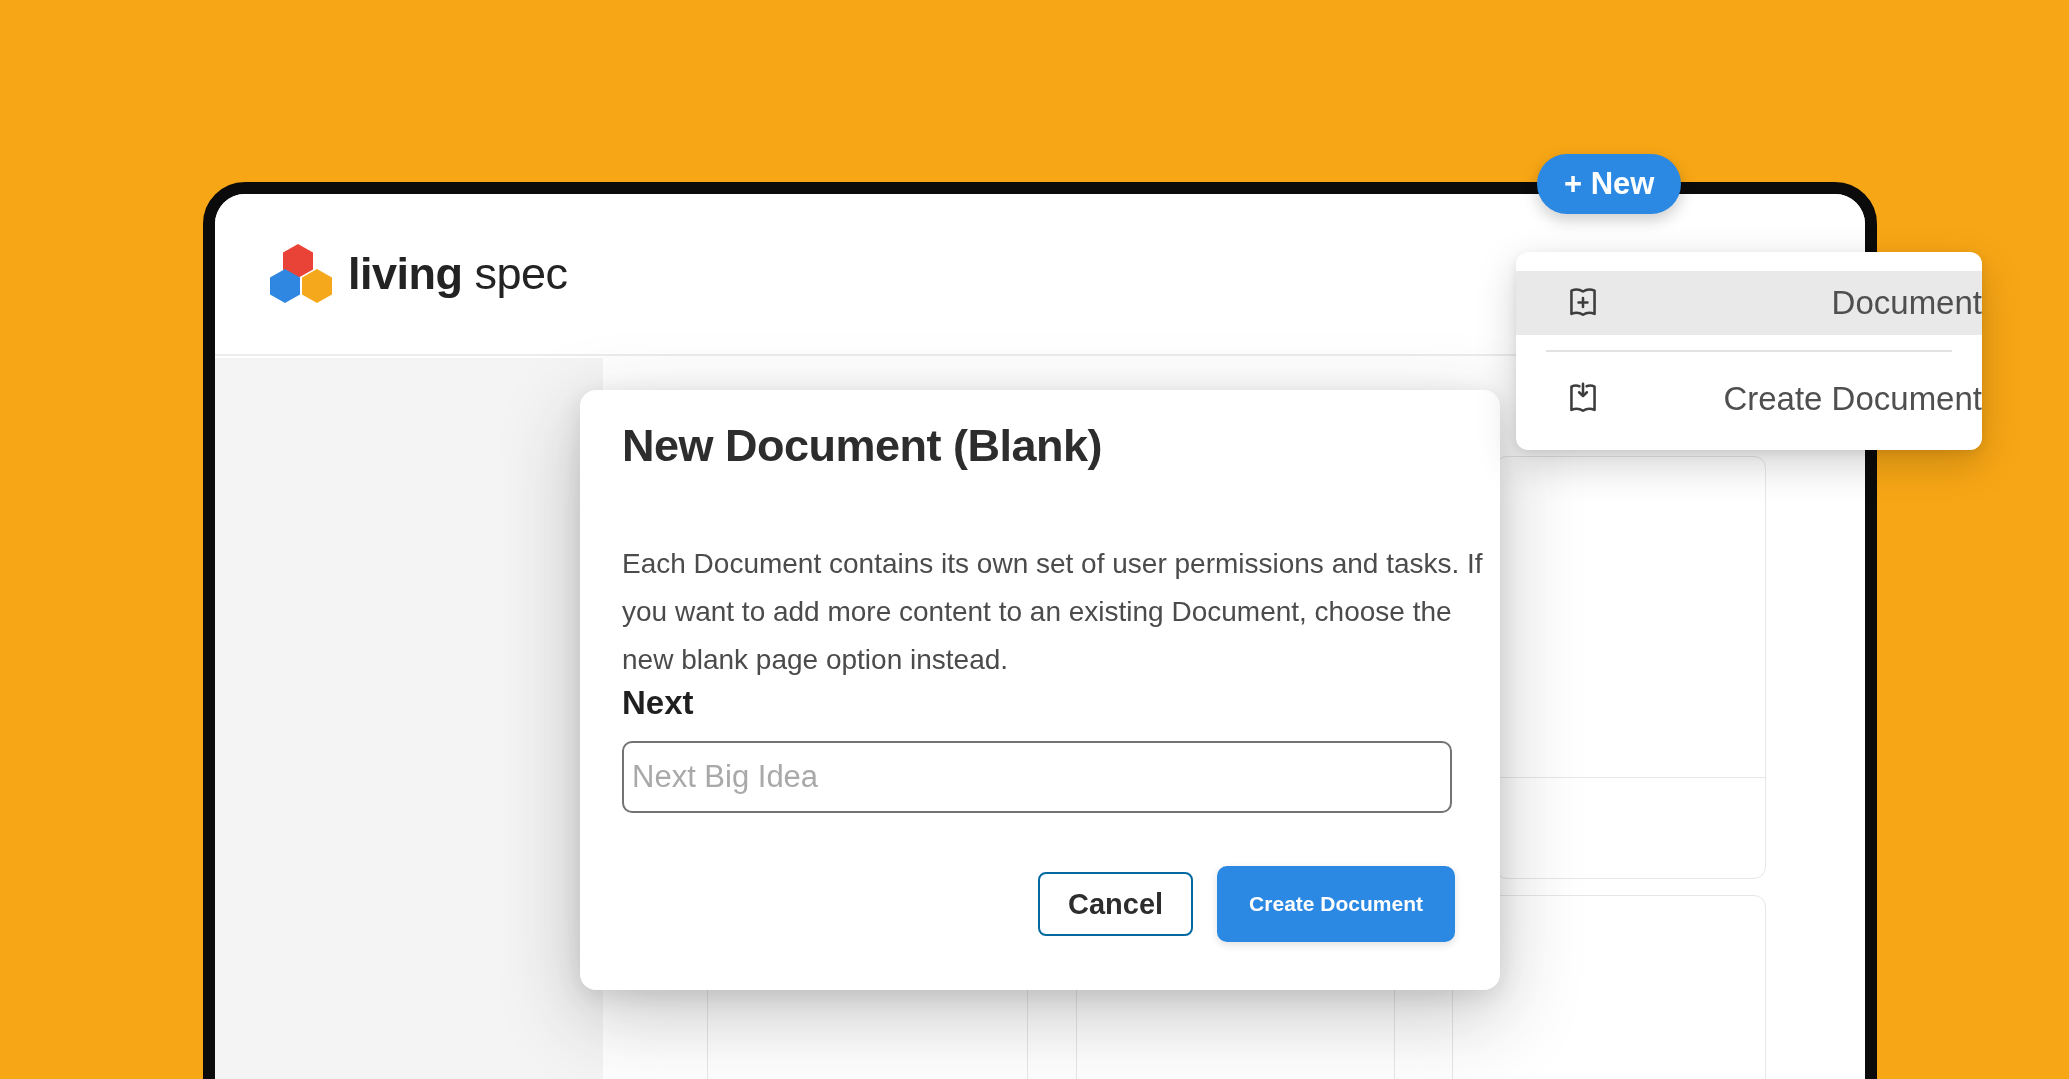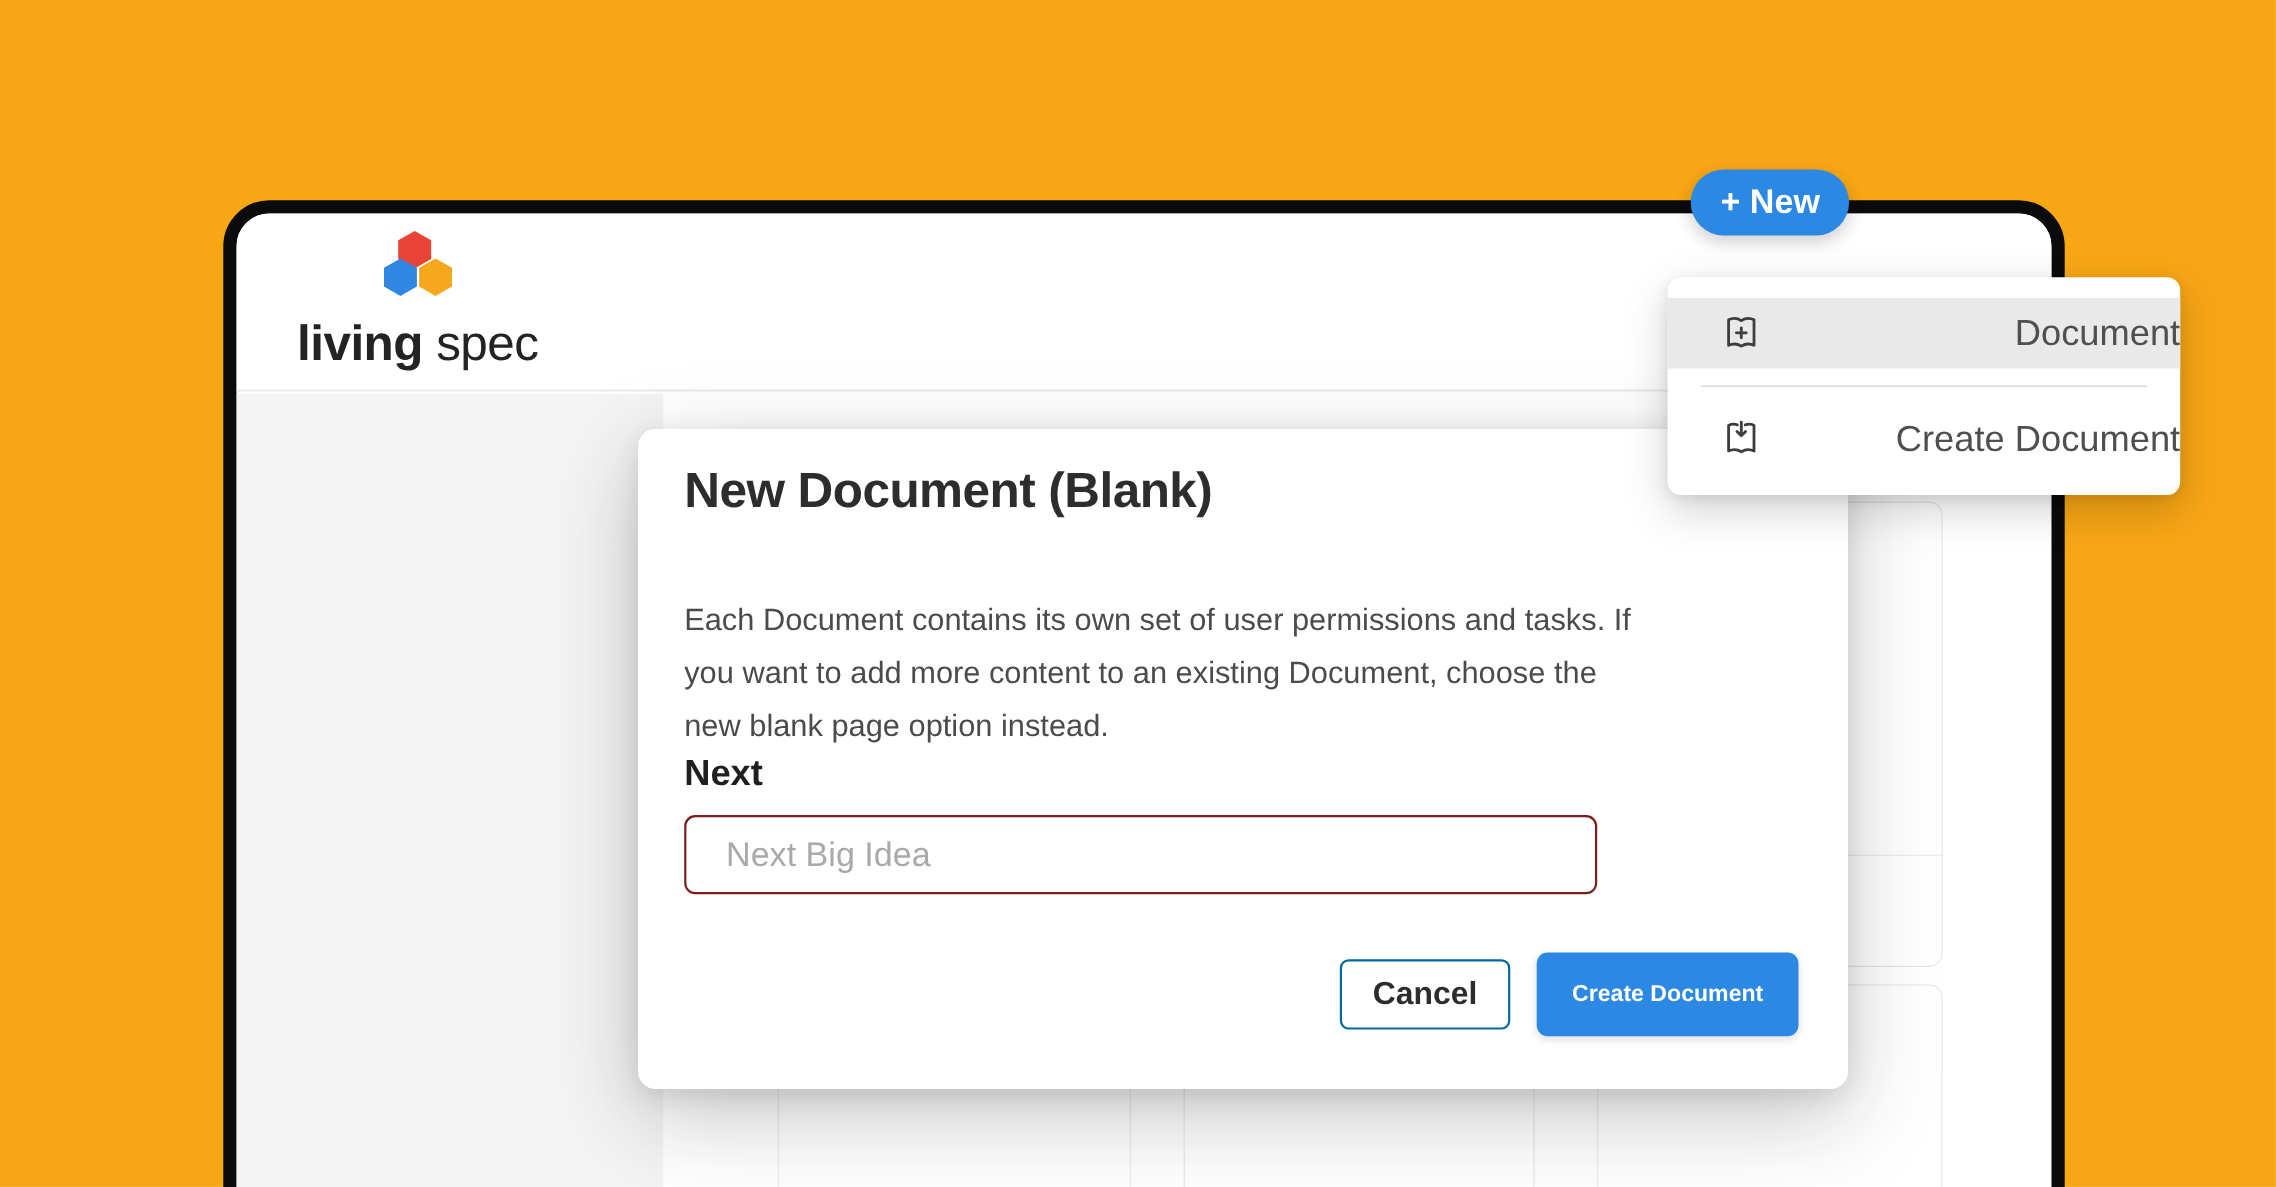--- a/index.html
+++ b/index.html
@@ -12,21 +12,21 @@
   .window{
     position:absolute;left:203px;top:182px;width:1674px;height:1160px;
     background:#ffffff;border:12px solid #0b0b0b;border-radius:42px;
     box-sizing:border-box;overflow:hidden;
   }
   .app-header{
     position:absolute;left:0;top:0;width:100%;height:162px;background:#fff;
     border-bottom:2px solid #ececec;display:flex;align-items:center;
     padding-left:55px;box-sizing:border-box;
   }
-  .logo{display:flex;align-items:center;gap:16px;flex-direction:column;}
+  .logo{display:flex;align-items:center;gap:16px;}
   .logo-mark{width:62px;height:60px;flex:none;}
   .brand{font-size:45px;color:#232323;letter-spacing:-0.5px;white-space:nowrap;}
   .brand .w-bold{font-weight:bold;}
   .brand .w-light{font-weight:normal;margin-left:12px;}
   .sidebar{
     position:absolute;left:0;top:164px;width:388px;height:1000px;background:#f4f4f4;
   }
   
   .bg-card{position:absolute;background:#fff;border:1.5px solid #e6e6e6;border-radius:12px;box-sizing:border-box;}
   .card-a{left:1280px;top:262px;width:271px;height:423px;}
@@ -49,31 +49,31 @@
     padding:19px 0 17px;z-index:25;
     box-shadow:0 14px 40px rgba(0,0,0,0.18), 0 3px 10px rgba(0,0,0,0.08);
   }
   .menu-item{height:64px;display:flex;align-items:center;padding-left:49px;gap:26px;cursor:pointer;justify-content:space-between;}
   .menu-item.highlighted{background:#e9e9e9;}
   .menu-item svg{width:36px;height:36px;flex:none;stroke:#3d3d3d;fill:none;stroke-width:1.7;stroke-linecap:round;stroke-linejoin:round;}
   .menu-label{font-size:33px;color:#4f4f4f;white-space:nowrap;}
   .menu-divider{border-top:2px solid #e2e2e2;margin:15px 30px;}
   
   .modal{
-    position:absolute;left:580px;top:390px;width:1100px;height:600px;
+    position:absolute;left:580px;top:390px;width:920px;height:600px;
     background:#fff;border-radius:16px;z-index:20;
     box-shadow:0 25px 80px rgba(40,40,40,0.26), 0 6px 24px rgba(0,0,0,0.10);
   }
   .modal-title{position:absolute;left:42px;top:30px;font-size:45px;font-weight:bold;color:#2d2d2d;letter-spacing:-0.5px;}
   .modal-desc{position:absolute;left:42px;top:150px;width:868px;font-size:28px;line-height:48px;color:#4b4b4b;}
   .modal-name{position:absolute;left:42px;top:294px;font-size:33px;font-weight:bold;color:#1f1f1f;}
   .modal-input{
     position:absolute;left:42px;top:351px;width:830px;height:72px;box-sizing:border-box;
-    border:2px solid #7f1d1d;border-radius:10px;font-size:31px;color:#333;
-    padding:0 36px;font-family:inherit;outline:none;background:#fff;
+    border:2px solid #737373;border-radius:10px;font-size:31px;color:#333;
+    padding:0 8px;font-family:inherit;outline:none;background:#fff;
   }
   .modal-input::placeholder{color:#a9a9a9;}
   .modal-buttons{position:absolute;right:45px;top:476px;display:flex;align-items:center;gap:24px;}
   .btn-cancel{
     height:64px;padding:0 28px;background:#fff;border:2px solid #0369a1;border-radius:8px;
     font-size:29px;font-weight:bold;color:#2d2d2d;font-family:inherit;cursor:pointer;
   }
   .btn-create{
     height:76px;padding:14px 32px;background:#2B89E3;border:none;border-radius:10px;
     font-size:21px;font-weight:bold;color:#fff;font-family:inherit;cursor:pointer;

